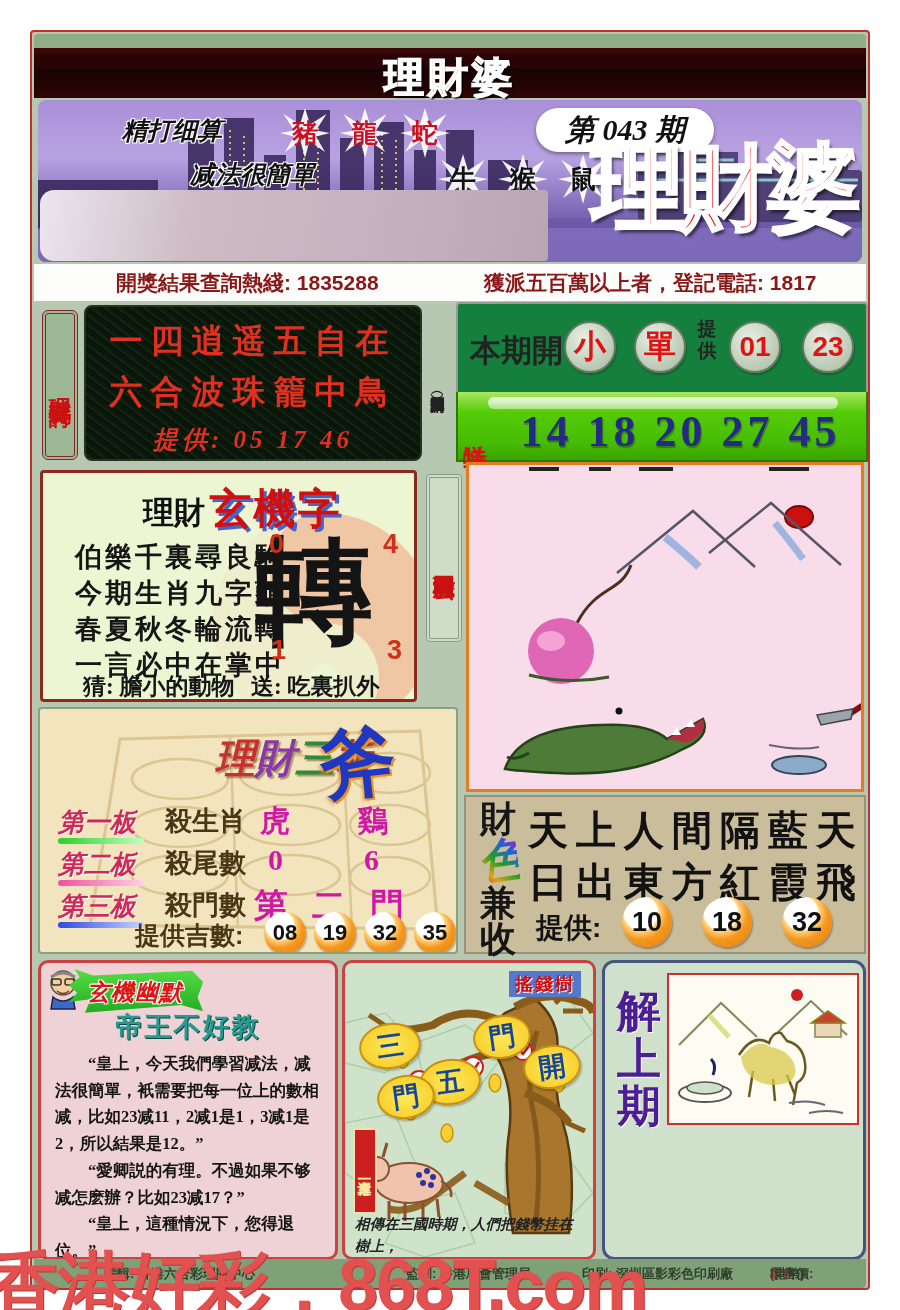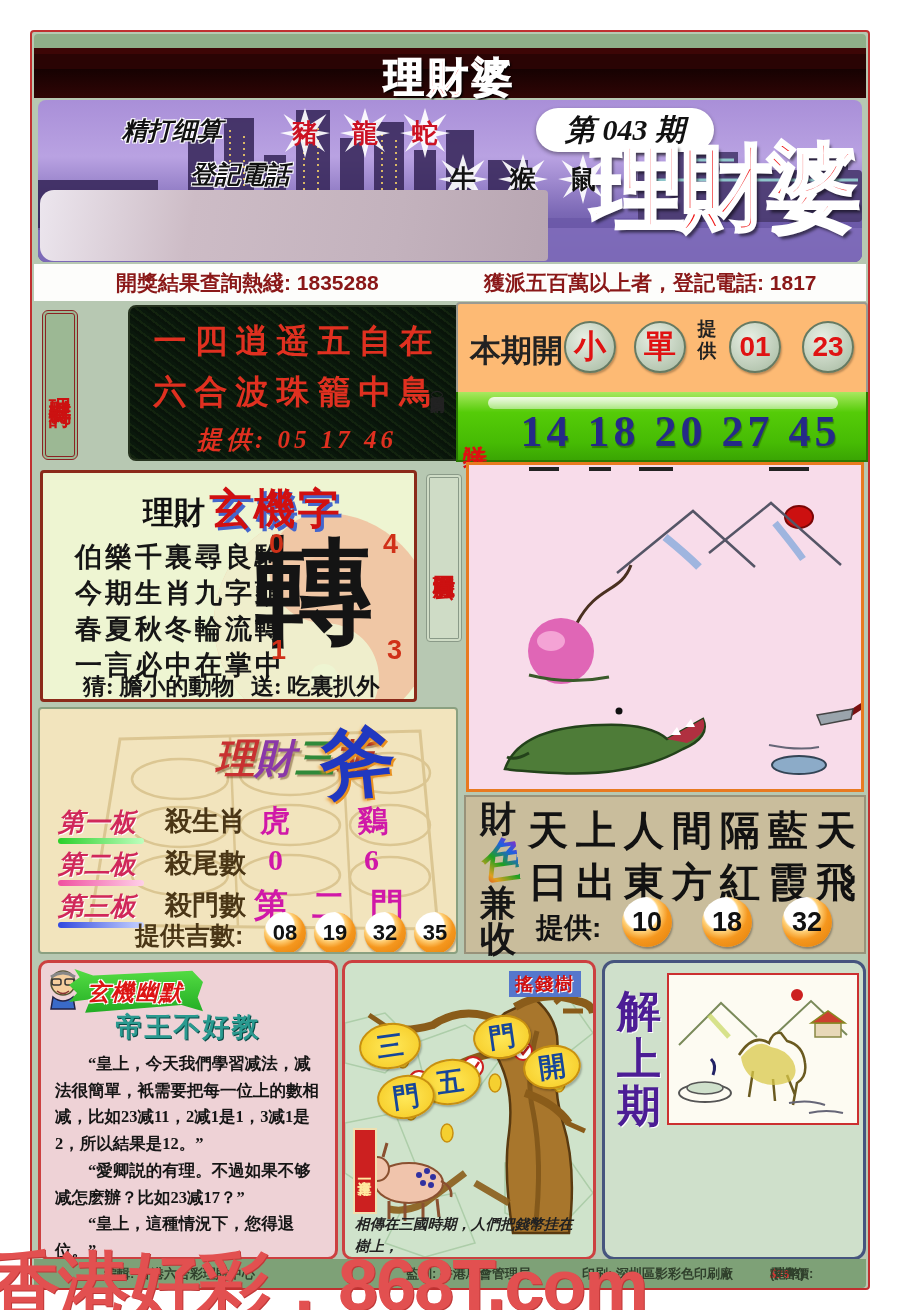--- a/index.html
+++ b/index.html
@@ -25,29 +25,29 @@
   .blank-patch { position:absolute; left:2px; top:90px; width:508px; height:71px; border-radius:14px 4px 4px 14px; background:linear-gradient(100deg,#ece6ee,#cdbcc6 30%,#c3b2bd 70%,#b8a6b2); }
 
   
   .hotline { position:absolute; left:2px; top:232px; width:832px; height:37px; background:#fdfdfb; color:#8a1818; font-weight:bold; font-size:21px; line-height:37px; }
   .hotline .hl { position:absolute; left:82px; } .hotline .hr { position:absolute; left:450px; }
 
   
   .poem-label { position:absolute; left:10px; top:278px; width:36px; height:150px; background:#9cb894; border:4px double #8b2222; border-radius:6px; display:flex; align-items:center; justify-content:center; }
   .vtext { writing-mode:vertical-rl; text-orientation:upright; }
   .poem-label .vtext { font-size:22px; font-weight:bold; color:#cc1111; letter-spacing:2px; font-family:"Liberation Serif",serif; }
-  .poem-box { position:absolute; left:52px; top:273px; width:338px; height:156px; border-radius:8px; background:repeating-linear-gradient(37deg,#09140a 0 3px,#13240f 3px 5px,#0a180c 5px 8px); border:2px solid #26331f; color:#e03020; text-align:center; font-family:"Liberation Serif",serif;margin-left:44px; }
+  .poem-box { position:absolute; left:52px; top:273px; width:338px; height:156px; border-radius:8px; background:repeating-linear-gradient(37deg,#09140a 0 3px,#13240f 3px 5px,#0a180c 5px 8px); border:2px solid #26331f; color:#e03020; text-align:center; font-family:"Liberation Serif",serif; }
   .poem-box .l1 { margin-top:12px; font-size:33px; font-weight:bold; letter-spacing:8px; }
   .poem-box .l2 { margin-top:6px; font-size:33px; font-weight:bold; letter-spacing:8px; }
   .poem-box .l3 { margin-top:8px; font-size:25px; font-weight:bold; font-style:italic; letter-spacing:4px; }
   .scratch-note { position:absolute; left:394px; top:276px; width:24px; height:156px; display:flex; align-items:center; justify-content:center; }
   .scratch-note .vtext { font-size:14px; font-weight:bold; color:#222; }
 
   
-  .results { position:absolute; left:424px; top:270px; width:412px; height:110px; background:#fdba74; border:2px solid #9a9a92; border-radius:4px 4px 0 0; }
+  .results { position:absolute; left:424px; top:270px; width:412px; height:110px; background:#15803d; border:2px solid #9a9a92; border-radius:4px 4px 0 0; }
   .results .prefix { position:absolute; left:12px; top:26px; font-size:31px; font-weight:bold; color:#222; font-family:"Liberation Serif",serif; }
   .res-circle { position:absolute; width:52px; height:52px; top:17px; border-radius:50%; background:radial-gradient(circle at 38% 32%, #e8efe4, #b9c9b4 70%, #a3b59e); border:2px solid #667a62; color:#e01212; font-weight:bold; display:flex; align-items:center; justify-content:center; box-shadow:1px 2px 2px rgba(0,0,0,.25); }
   .res-circle.ch { font-size:32px; font-family:"Liberation Serif",serif; }
   .res-circle.num { font-size:28px; }
   .res-tigong { position:absolute; left:238px; top:14px; width:22px; font-size:19px; font-weight:bold; color:#222; line-height:1.15; text-align:center; }
   .tesong { position:absolute; left:424px; top:360px; width:412px; height:70px; background:linear-gradient(#a8e860,#55cc08 30%,#46bb04 75%,#3aa503); border:2px solid #2a7a02; border-top:none; }
   .tesong .shine { position:absolute; left:30px; top:5px; width:350px; height:12px; border-radius:8px; background:linear-gradient(#ffffff,#ffffff88); opacity:.85; }
   .tesong-label { position:absolute; left:2px; top:2px; width:30px; height:64px; display:flex; align-items:center; justify-content:center; }
   .tesong-label .vtext { color:#dd1111; font-size:24px; font-weight:bold; font-family:"Liberation Serif",serif; }
   .tesong-nums { position:absolute; left:40px; top:14px; width:365px; text-align:center; font-size:44px; font-weight:bold; font-family:"Liberation Serif",serif; color:#252a88; letter-spacing:4px; text-shadow:1px 2px 1px rgba(0,0,0,.3); }
@@ -162,21 +162,21 @@
             <line x1="648" y1="60" x2="696" y2="60"></line>
         </g>
         <rect x="0" y="128" width="824" height="34" fill="#8a76c4" opacity="0.6"></rect>
       </svg>
       <div class="slogan" style="left:84px; top:14px;">精打细算</div>
       <div class="zrow" style="left:250px; top:16px;">
         <div class="zchar zred"><span>豬</span></div>
         <div class="zchar zred"><span>龍</span></div>
         <div class="zchar zred"><span>蛇</span></div>
       </div>
-      <div class="slogan" style="left:152px; top:58px;">登記電話</div>
+      <div class="slogan" style="left:152px; top:58px;">减法很簡單</div>
       <div class="zrow" style="left:408px; top:62px;">
         <div class="zchar zblk"><span>牛</span></div>
         <div class="zchar zblk"><span>猴</span></div>
         <div class="zchar zblk"><span>鼠</span></div>
       </div>
       <div class="issue-pill">第 043 期</div>
       <div class="blank-patch"></div>
       <div class="banner-big-title">理財婆</div>
     </div>
 

